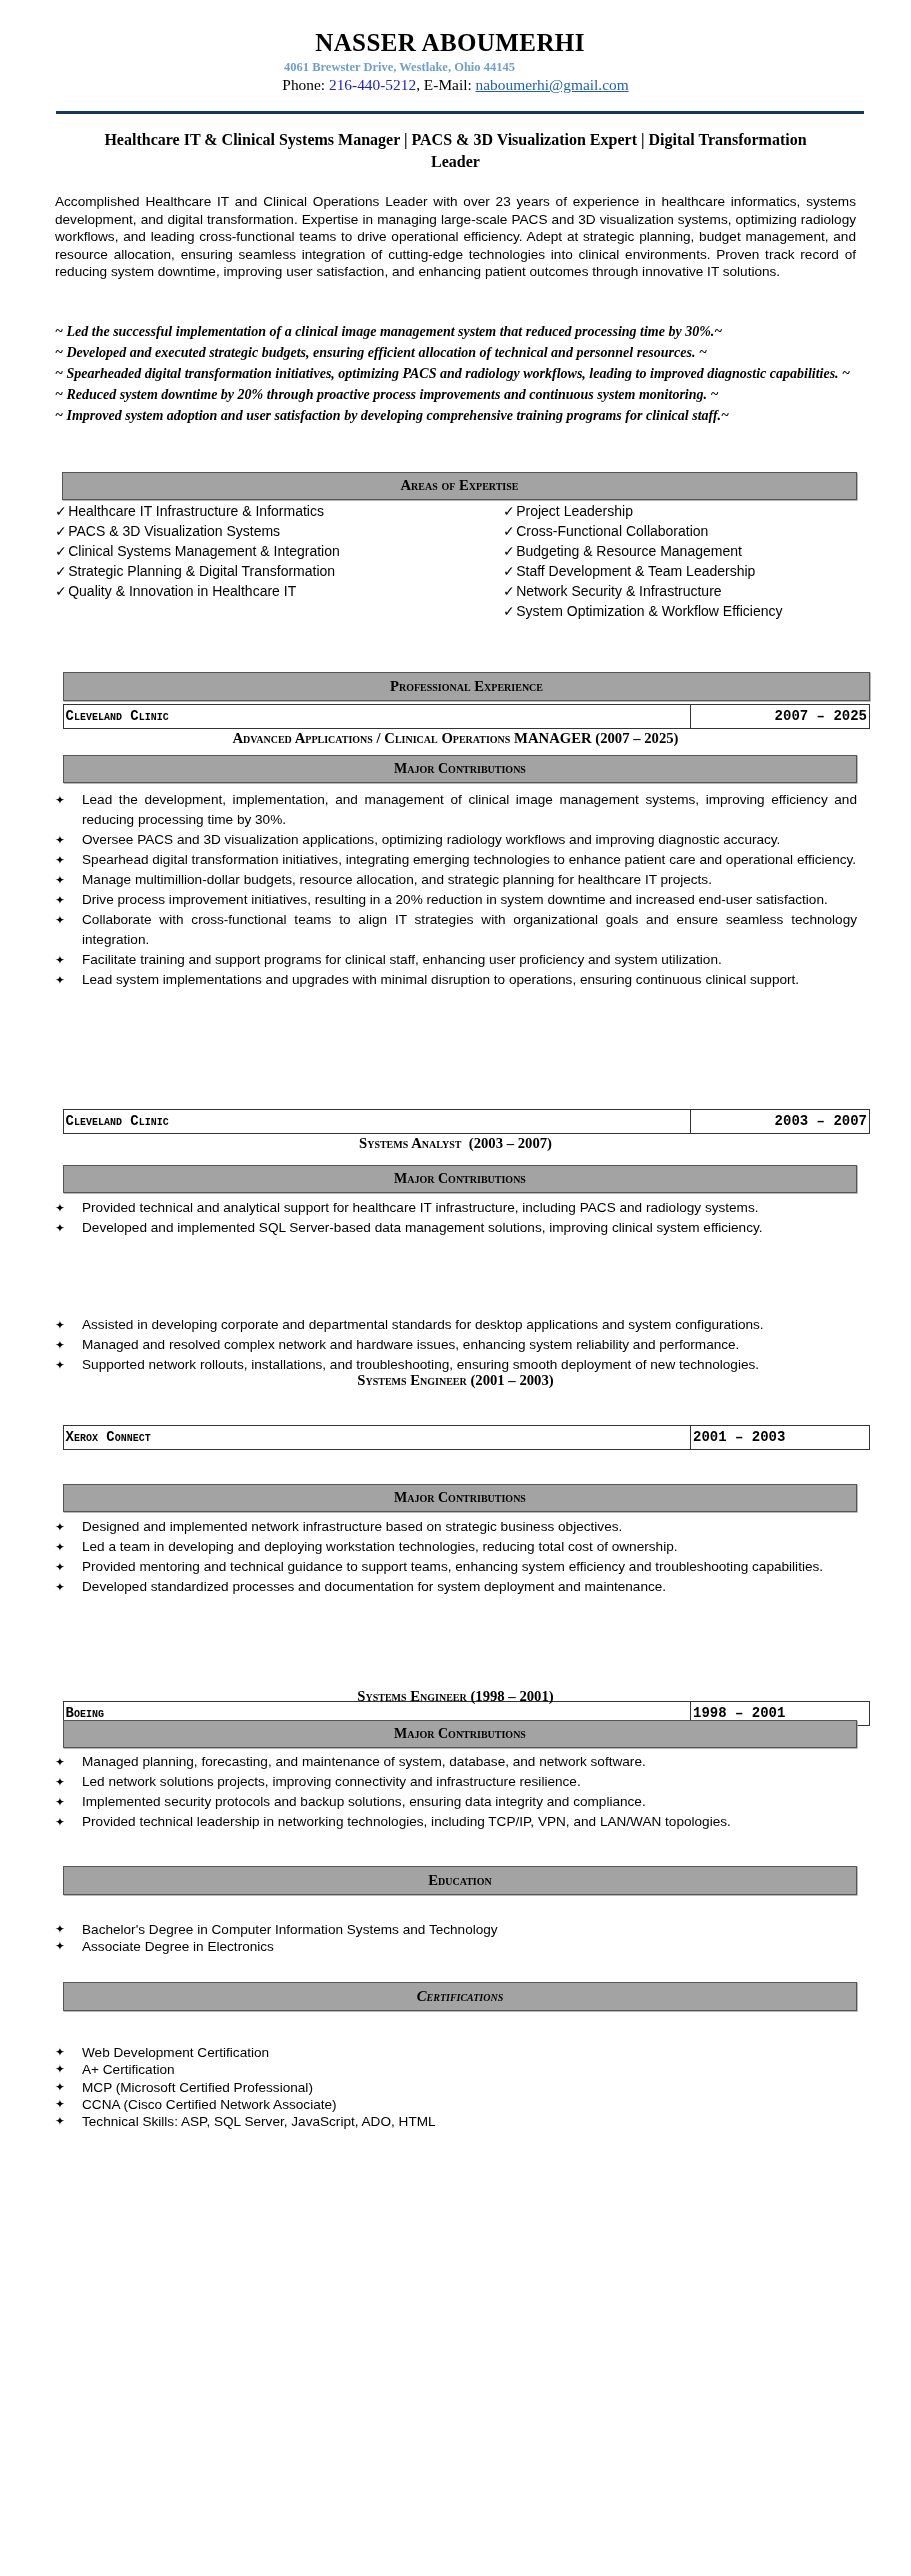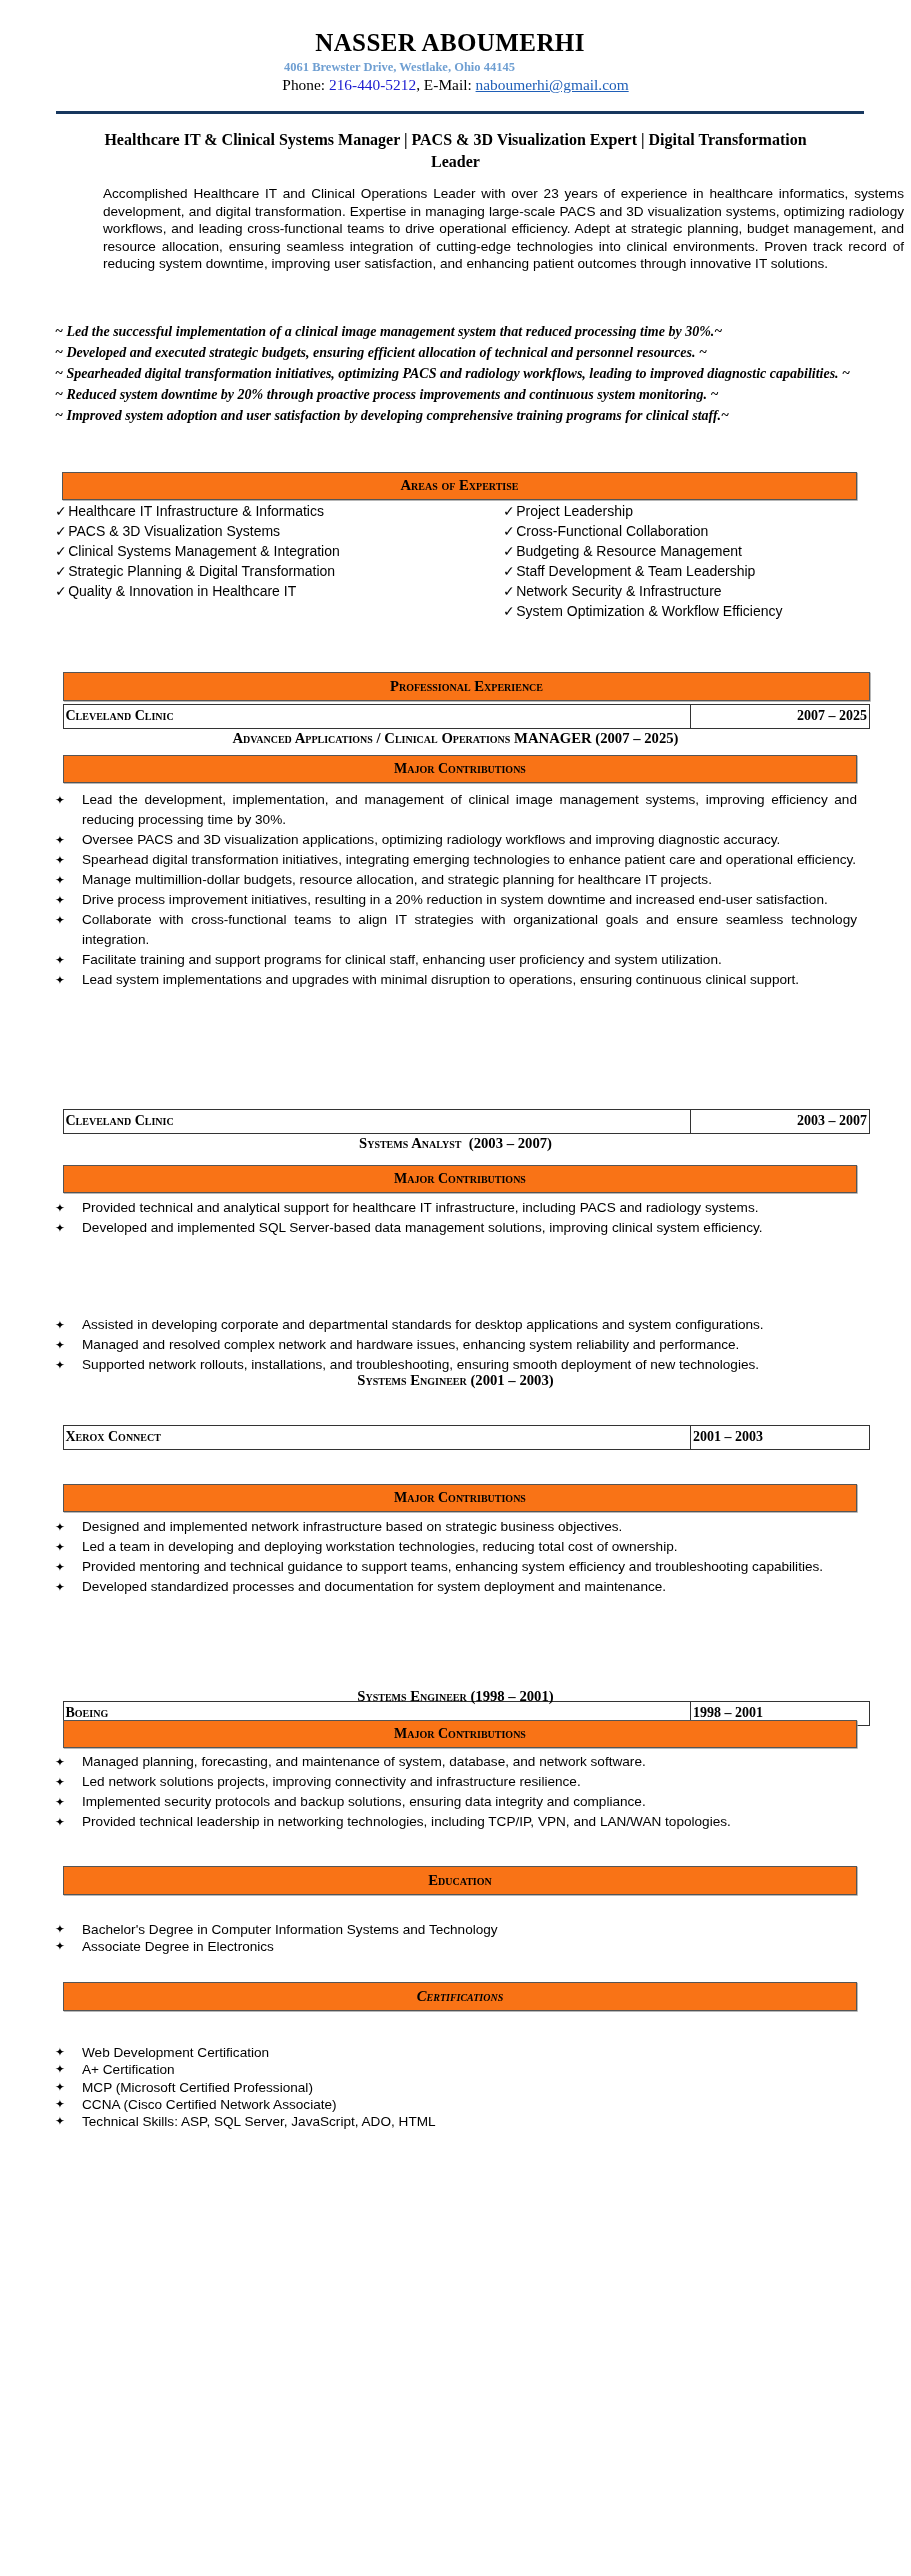--- a/index.html
+++ b/index.html
@@ -12,36 +12,36 @@
           font-family: "Liberation Serif", serif; font-weight: bold; font-size: 12.5px; color: #6f9fd2; }
   .contact { position: absolute; top: 76px; left: 0; width: 911px; text-align: center;
           font-family: "Liberation Serif", serif; font-size: 15.4px; }
   .contact .phone { color: #1a1ad0; }
   .contact .email { color: #1f5fb8; text-decoration: underline; }
   .rule { position: absolute; top: 111px; left: 56px; width: 808px; height: 2.9px; background: #17375e; }
 
   .headline { position: absolute; top: 129px; left: 88px; width: 735px; text-align: center;
           font-family: "Liberation Serif", serif; font-weight: bold; font-size: 16px; line-height: 22px; }
 
-  .summary { position: absolute; top: 185px; left: 55px; width: 801px; text-align: justify;
-          font-family: "Liberation Sans", sans-serif; font-size: 13.6px; line-height: 17.6px; margin-left: 48px; }
+  .summary { position: absolute; top: 193px; left: 55px; width: 801px; text-align: justify;
+          font-family: "Liberation Sans", sans-serif; font-size: 13.6px; line-height: 17.6px; }
 
   .highlights { position: absolute; top: 321px; left: 55px; width: 802px;
           font-family: "Liberation Serif", serif; font-weight: bold; font-style: italic; font-size: 14px; line-height: 21px; }
   .highlights div { text-align: justify; text-align-last: left; }
 
-  .section-bar { position: absolute; background: #f97316; border: 1.5px solid #555;
+  .section-bar { position: absolute; background: #a3a3a3; border: 1.5px solid #555;
           box-shadow: 0.7px 0.7px 0 #999; text-align: center; font-family: "Liberation Serif", serif;
           font-weight: bold; font-variant: small-caps; font-size: 14.7px; box-sizing: border-box; }
 
   .expertise { position: absolute; top: 501px; font-family: "Liberation Sans", sans-serif; font-size: 14px; line-height: 20px; }
   .expertise .check { display: inline-block; width: 13.2px; }
 
   .job-row { position: absolute; left: 63px; width: 807px; height: 25px; border: 1.5px solid #333;
-          box-sizing: border-box; display: flex; font-family: Liberation Serif, serif; font-weight: bold; font-size: 14px; gap: 12px; }
+          box-sizing: border-box; display: flex; font-family: Liberation Mono, monospace; font-weight: bold; font-size: 14px; gap: 12px; }
   .job-row .company { flex: 1; font-variant: small-caps; padding-left: 1.5px; line-height: 22px; }
   .job-row .dates { width: 179px; border-left: 0.7px solid #333; line-height: 22px; padding: 0 2px; box-sizing: border-box; }
   .job-row .dates.right { text-align: right; }
   .job-title { position: absolute; left: 0; width: 911px; text-align: center;
           font-family: "Liberation Serif", serif; font-weight: bold; font-variant: small-caps; font-size: 14.7px; }
 
   .bullets { position: absolute; left: 55px; width: 802px; font-family: "Liberation Sans", sans-serif;
           font-size: 13.6px; line-height: 20px; margin: 0; padding: 0; list-style: none; }
   .bullets li { position: relative; padding-left: 27px; text-align: justify; text-align-last: left; }
   .bullets li .diamond { position: absolute; left: 0; top: 0; font-size: 11.8px; }

